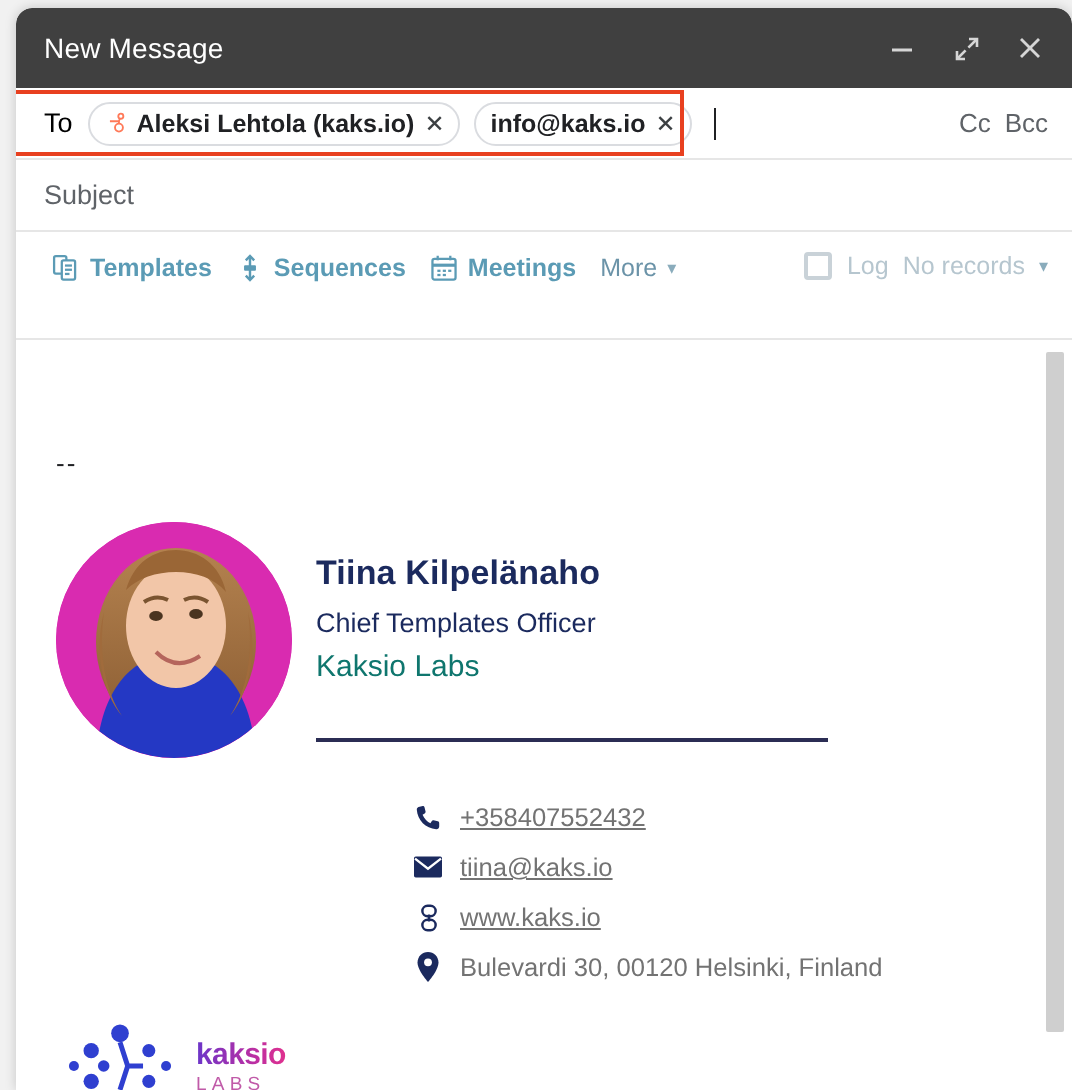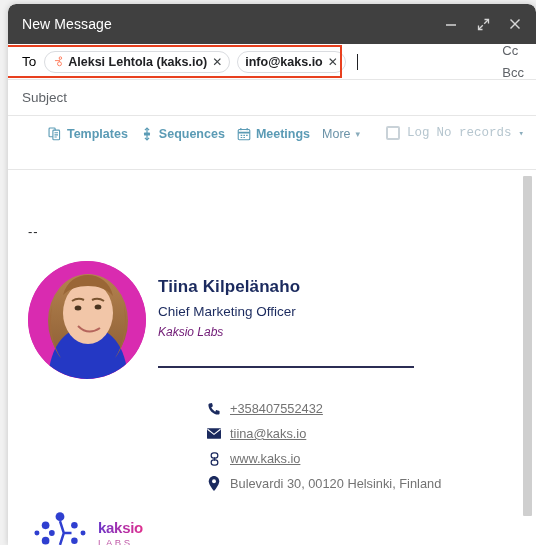--- a/index.html
+++ b/index.html
@@ -52,21 +52,21 @@
   .chip {
     display: inline-flex; align-items: center; gap: 5px;
     height: 22px; padding: 0 7px 0 7px;
     border: 1px solid #dadce0; border-radius: 11px;
     background: #fff; font-size: 12.5px; color: #202124;
     font-weight: bold; cursor: pointer;
   }
   .chip .chip-x { font-size: 12px; color: #3c4043; font-weight: 400; }
   .sprocket { width: 11px; height: 11px; flex: none; }
   .caret-text { width: 1px; height: 16px; background: #202124; margin-left: 4px; }
-  .ccbcc { display: flex; gap: 7px; font-size: 13px; color: #5f6368; flex-direction: column; }
+  .ccbcc { display: flex; gap: 7px; font-size: 13px; color: #5f6368; }
   .ccbcc span { cursor: pointer; }
   .redbox {
     position: absolute; left: -6px; top: 1px;
     width: 340px; height: 33px;
     border: 2.5px solid #e8401f; pointer-events: none;
   }
 
   
   .subject-row {
     height: 36px; display: flex; align-items: center;
@@ -74,30 +74,30 @@
   }
   .subject-row .ph { font-size: 13.5px; color: #5f6368; }
 
   
   .hs-toolbar {
     display: flex; align-items: flex-start;
     padding: 9px 12px 8px 14px;
     border-bottom: 1px solid #e6e6e6;
     flex: none; min-height: 54px;
   }
-  .hs-left { display: flex; align-items: center; gap: 4px; flex: 1; flex-wrap: wrap; justify-content: center; }
+  .hs-left { display: flex; align-items: center; gap: 4px; flex: 1; flex-wrap: wrap; }
   .hs-item {
     display: inline-flex; align-items: center; gap: 5px;
     font-size: 12.5px; color: #5b9bb5; cursor: pointer;
     font-weight: bold; padding: 2px 4px;
   }
   .hs-item.more { font-weight: normal; color: #6b93a8; }
   .hs-ic { width: 14px; height: 14px; display: block; flex: none; }
   .hs-right { display: flex; flex-direction: column; gap: 8px; padding-top: 1px; }
-  .hs-check-row { display: flex; align-items: center; gap: 7px; cursor: pointer; font-family: Liberation Mono, monospace; }
+  .hs-check-row { display: flex; align-items: center; gap: 7px; cursor: pointer; }
   .cbox {
     width: 14px; height: 14px; border: 2px solid #c9d2d8;
     border-radius: 2px; background: #fff; flex: none;
   }
   .cbox.on { border-color: #33a2b8; position: relative; }
   .cbox.on::after {
     content: ""; position: absolute; left: 3px; top: 0px;
     width: 3.5px; height: 7px; border: solid #33a2b8;
     border-width: 0 2px 2px 0; transform: rotate(42deg);
   }
@@ -113,21 +113,21 @@
   .sig { margin-top: 22px; display: block; }
   .sig-top { display: flex; align-items: flex-start; gap: 4px; }
   .avatar-wrap { width: 132px; flex: none; padding-left: 6px; }
   .avatar {
     width: 118px; height: 118px; border-radius: 50%;
     background: #d92bb0; overflow: hidden; position: relative;
   }
   .sig-info { padding-top: 16px; flex: 1; }
   .sig-name { font-size: 17px; font-weight: bold; color: #1b2a5e; letter-spacing: .1px; }
   .sig-title { font-size: 13.5px; color: #1b2a5e; margin-top: 7px; }
-  .sig-company { font-size: 12px; color: #701a75; margin-top: 6px; font-style: italic; }
+  .sig-company { font-size: 15px; color: #0f766e; margin-top: 6px; }
   .sig-rule { height: 1.6px; background: #2b2d54; margin: 27px 0 0 0; width: 256px; }
 
   .contacts { margin: 22px 0 0 6px; display: flex; flex-direction: column; gap: 10px; }
   .c-row { display: flex; align-items: center; gap: 0; }
   .c-ic { width: 32px; flex: none; display: flex; justify-content: center; color: #1b2a5e; }
   .c-val { font-size: 12.8px; color: #737373; }
   .c-val.link { text-decoration: underline; cursor: pointer; }
   .contacts-inner { margin-left: 176px; }
 
   .logo-row { margin: 18px 0 0 10px; display: flex; align-items: center; gap: 10px; }
@@ -303,21 +303,21 @@
                   <path d="M64 39q6-3 12 1" stroke="#7a5430" stroke-width="2" fill="none"></path>
                   <path d="M50 65q10 10 22 2" stroke="#b5655c" stroke-width="2" fill="none"></path>
                   <path d="M50 65q11 9 22 2 -11 7-22-2z" fill="#ffffff"></path>
                 </g>
               </svg>
             </div>
           </div>
 
           <div class="sig-info">
             <div class="sig-name">Tiina Kilpelänaho</div>
-            <div class="sig-title">Chief Marketing Officer</div>
+            <div class="sig-title">Chief Templates Officer</div>
             <div class="sig-company">Kaksio Labs</div>
             <div class="sig-rule"></div>
           </div>
         </div>
 
         <div class="contacts contacts-inner">
 
           <div class="c-row">
             <span class="c-ic">
               <svg width="14" height="14" viewBox="0 0 16 16" fill="#1b2a5e">

